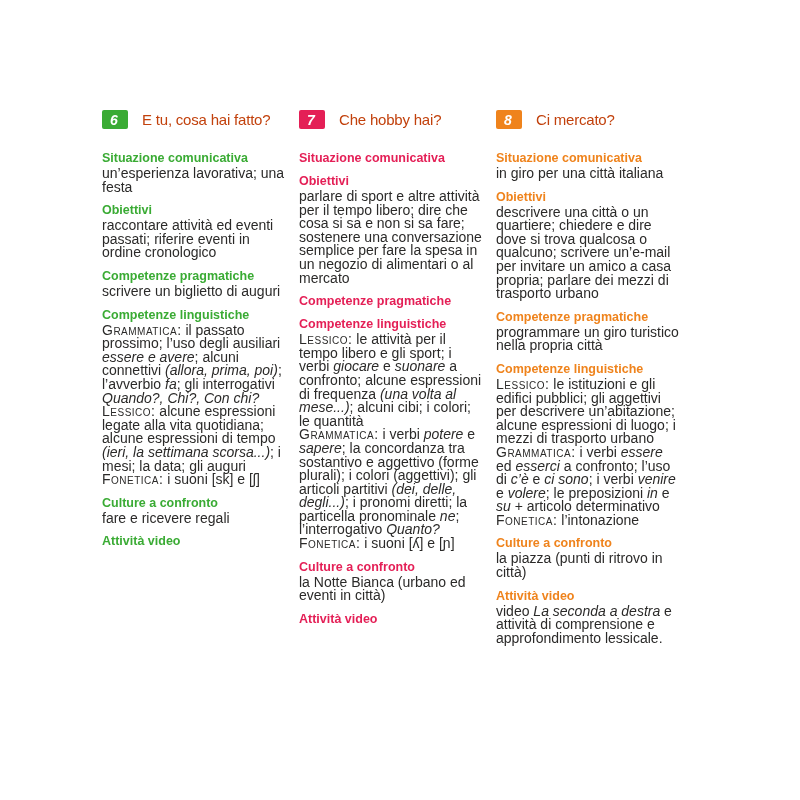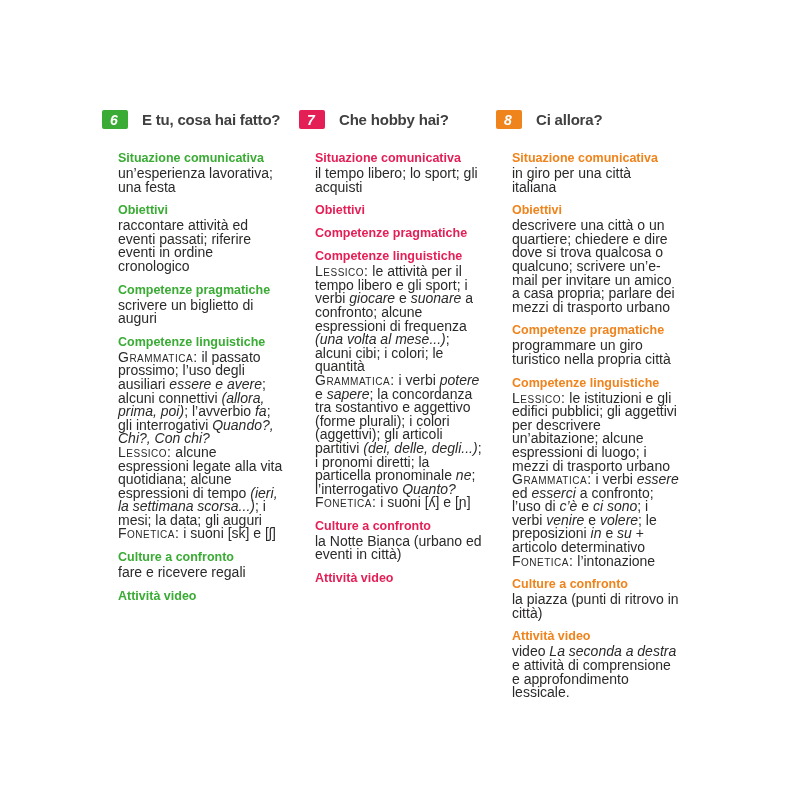--- a/index.html
+++ b/index.html
@@ -45,29 +45,29 @@
     height: 19px;
     flex: 0 0 26px;
     display: flex;
     align-items: center;
     justify-content: center;
     border-radius: 2px;
     padding-right: 2px;
     box-sizing: border-box;
   }
   .unit-title {
-    font-weight: bold;
+    font-weight: normal;
     font-size: 15px;
-    color: #404040;
+    color: #c2410c;
     letter-spacing: -0.2px;
     white-space: nowrap;
     text-align: center;
   }
   .section {
-    margin: 0 0 9px 16px;
+    margin: 0 0 9px 0;
   }
   .section-heading {
     color: var(--accent);
     font-weight: bold;
     font-size: 12.5px;
     line-height: 14px;
     margin: 0 0 2px 0;
   }
   p.body {
     margin: 0;
@@ -118,24 +118,24 @@
   </div>
 
   <div class="unit" style="--accent: #e41f56;">
     <div class="unit-header">
       <span class="badge">7</span>
       <span class="unit-title">Che hobby hai?</span>
     </div>
     <div>
           <div class="section">
             <div class="section-heading">Situazione comunicativa</div>
-            <p class="body"><span>il tempo libero; lo sport; gli acquisti</span></p>
           </div>
           <div class="section">
             <div class="section-heading">Obiettivi</div>
+            <p class="body"><span>parlare di sport e altre attività per il tempo libero; dire che cosa si sa e non si sa fare; sostenere una conversazione semplice per fare la spesa in un negozio di alimentari o al mercato</span></p>
           </div>
           <div class="section">
             <div class="section-heading">Competenze pragmatiche</div>
           </div>
           <div class="section">
             <div class="section-heading">Competenze linguistiche</div>
             <p class="body"><span class="sc">Lessico:</span><span> le attività per il tempo libero e gli sport; i verbi </span><span class="it">giocare</span><span> e </span><span class="it">suonare</span><span> a confronto; alcune espressioni di frequenza </span><span class="it">(una volta al mese...)</span><span>; alcuni cibi; i colori; le quantità</span></p>
             <p class="body"><span class="sc">Grammatica:</span><span> i verbi </span><span class="it">potere</span><span> e </span><span class="it">sapere</span><span>; la concordanza tra sostantivo e aggettivo (forme plurali); i colori (aggettivi); gli articoli partitivi </span><span class="it">(dei, delle, degli...)</span><span>; i pronomi diretti; la particella pronominale </span><span class="it">ne</span><span>; l’interrogativo </span><span class="it">Quanto?</span></p>
             <p class="body"><span class="sc">Fonetica:</span><span> i suoni [ʎ] e [ɲ]</span></p>
           </div>
@@ -145,21 +145,21 @@
           </div>
           <div class="section">
             <div class="section-heading">Attività video</div>
           </div>
         </div>
   </div>
 
   <div class="unit" style="--accent: #ef831c;">
     <div class="unit-header">
       <span class="badge">8</span>
-      <span class="unit-title">Ci allora?</span>
+      <span class="unit-title">Ci mercato?</span>
     </div>
     <div>
           <div class="section">
             <div class="section-heading">Situazione comunicativa</div>
             <p class="body"><span>in giro per una città italiana</span></p>
           </div>
           <div class="section">
             <div class="section-heading">Obiettivi</div>
             <p class="body"><span>descrivere una città o un quartiere; chiedere e dire dove si trova qualcosa o qualcuno; scrivere un’e-mail per invitare un amico a casa propria; parlare dei mezzi di trasporto urbano</span></p>
           </div>

